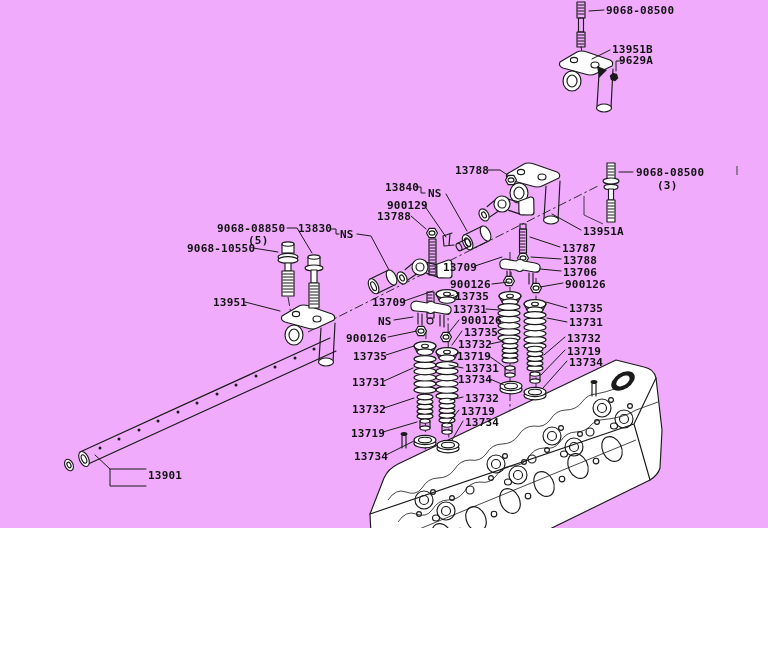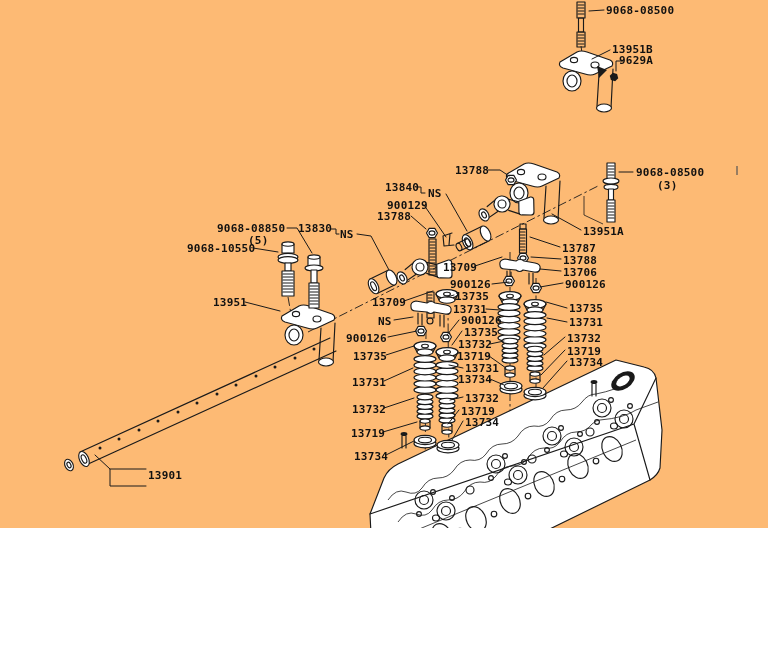--- a/index.html
+++ b/index.html
@@ -1,16 +1,16 @@
 <!DOCTYPE html>
 <html><head>
 <meta charset="utf-8">
 <style>
   html,body{margin:0;padding:0;background:#fff}
-  .stage{position:relative;width:768px;height:528px;background:#fdba74;overflow:hidden}
+  .stage{position:relative;width:768px;height:528px;background:#f0abfc;overflow:hidden}
   svg{display:block}
   .s  {stroke:#1a1a1a;fill:none;stroke-width:1.15;stroke-linecap:round;stroke-linejoin:round}
   .sf {stroke:#1a1a1a;fill:#ffffff;stroke-width:1.15;stroke-linecap:round;stroke-linejoin:round}
   .fd {fill:#1a1a1a;stroke:none}
   .ldr{stroke:#1a1a1a;stroke-width:1;fill:none;stroke-linecap:round;stroke-linejoin:round}
   .cl {stroke:#1a1a1a;stroke-width:.9;fill:none;stroke-dasharray:9 3 2.5 3}
   .thin{stroke:#1a1a1a;stroke-width:.8;fill:none}
   .lbl{font:bold 11px "DejaVu Sans Mono","Liberation Mono",monospace;fill:#111111;letter-spacing:.2px}
 </style>
 </head>

